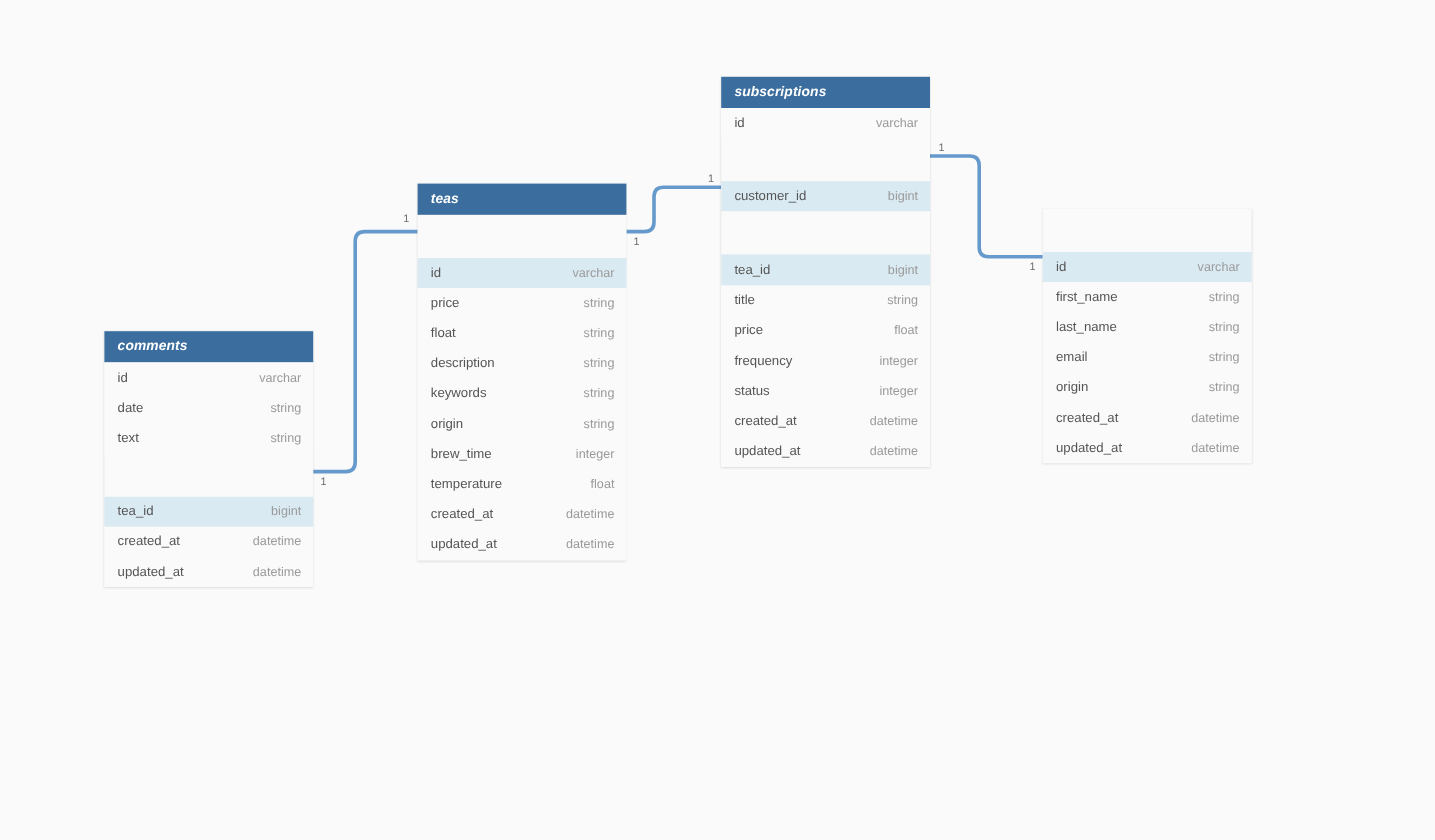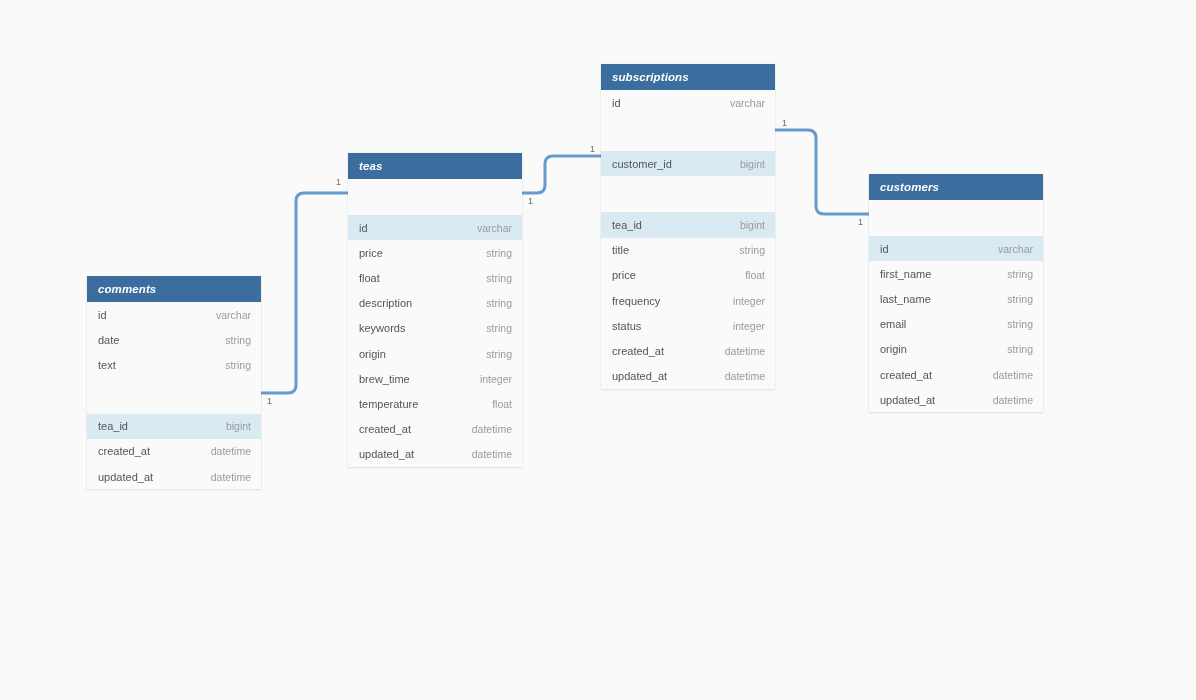--- a/index.html
+++ b/index.html
@@ -232,21 +232,20 @@
             <span class="field-name">created_at</span>
             <span class="field-type">datetime</span>
           </div>
           <div class="field-row">
             <span class="field-name">updated_at</span>
             <span class="field-type">datetime</span>
           </div>
         </div>
       </div>
       <div class="entity" style="left: 869px; top: 174px; width: 174px;">
-        <div class="entity-header">customers</div>
         <div class="entity-rows">
           <div class="field-row highlight">
             <span class="field-name">id</span>
             <span class="field-type">varchar</span>
           </div>
           <div class="field-row">
             <span class="field-name">first_name</span>
             <span class="field-type">string</span>
           </div>
           <div class="field-row">

